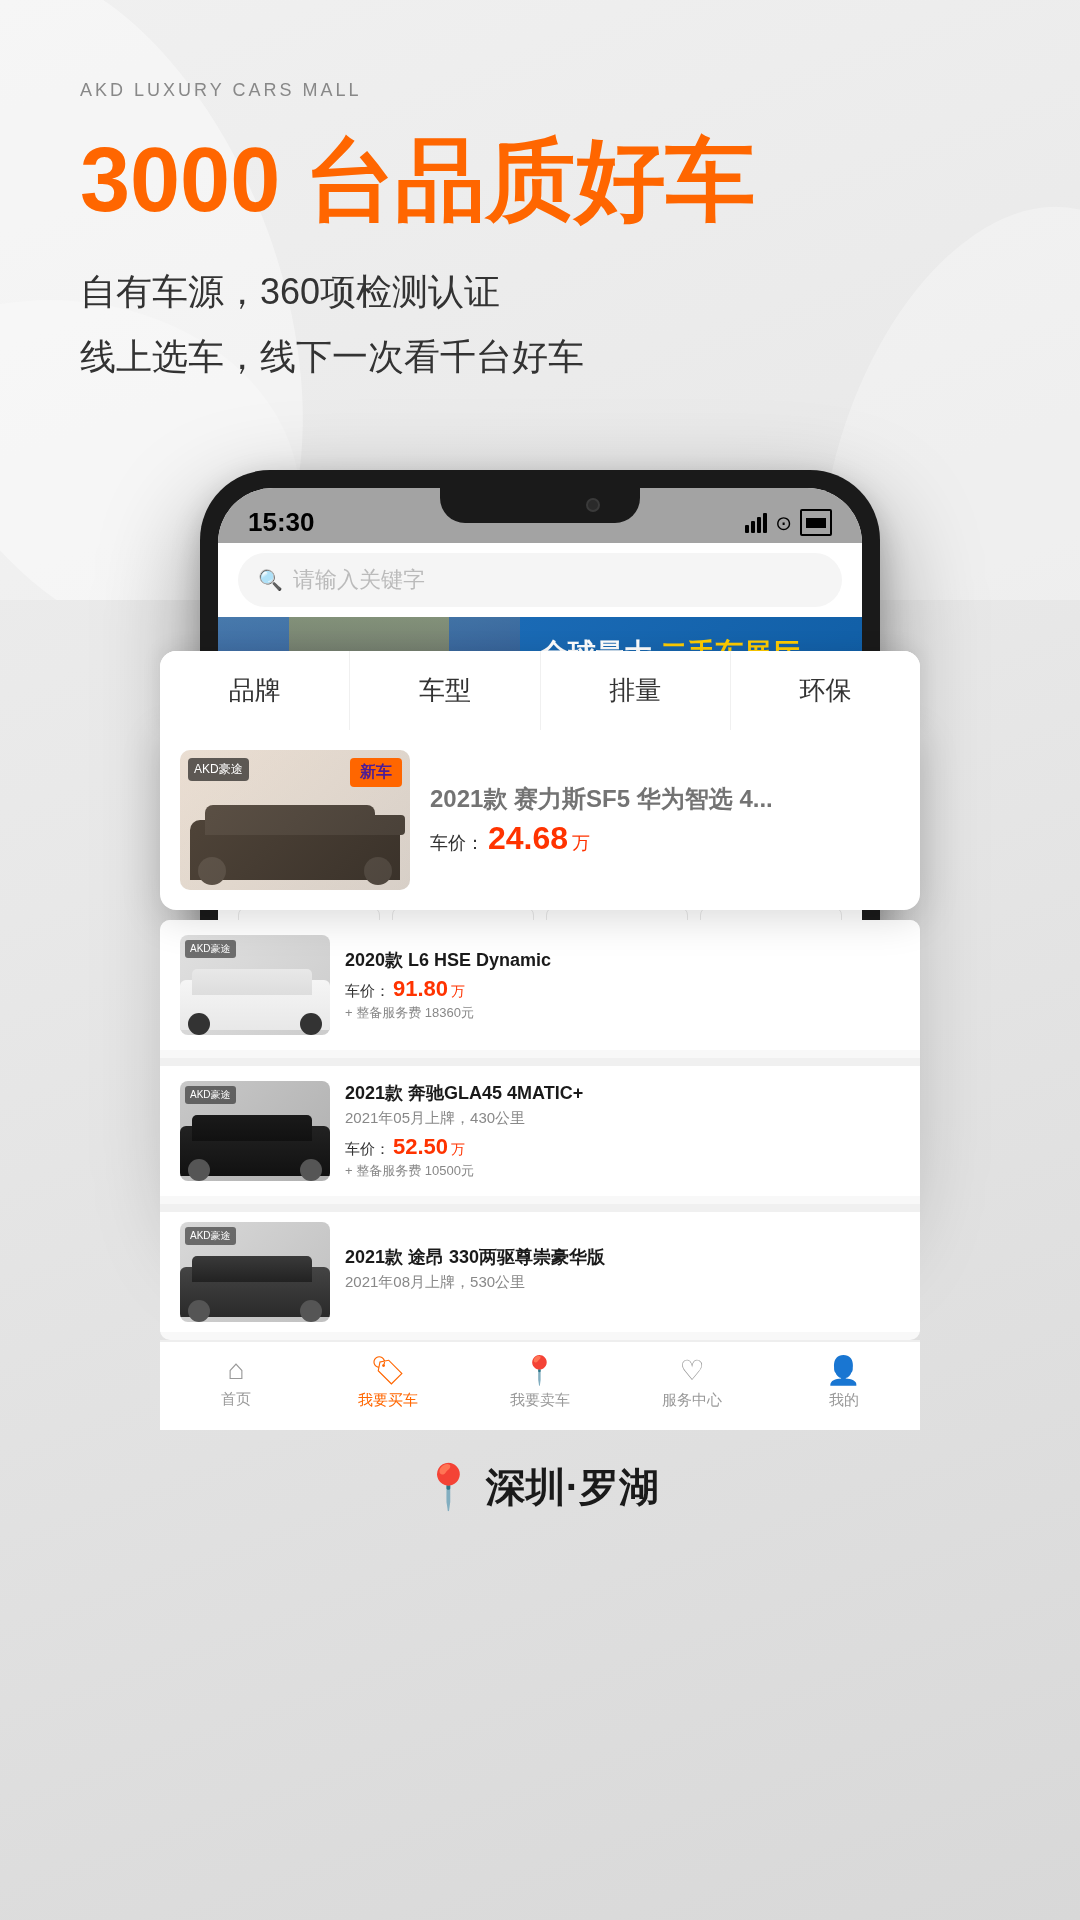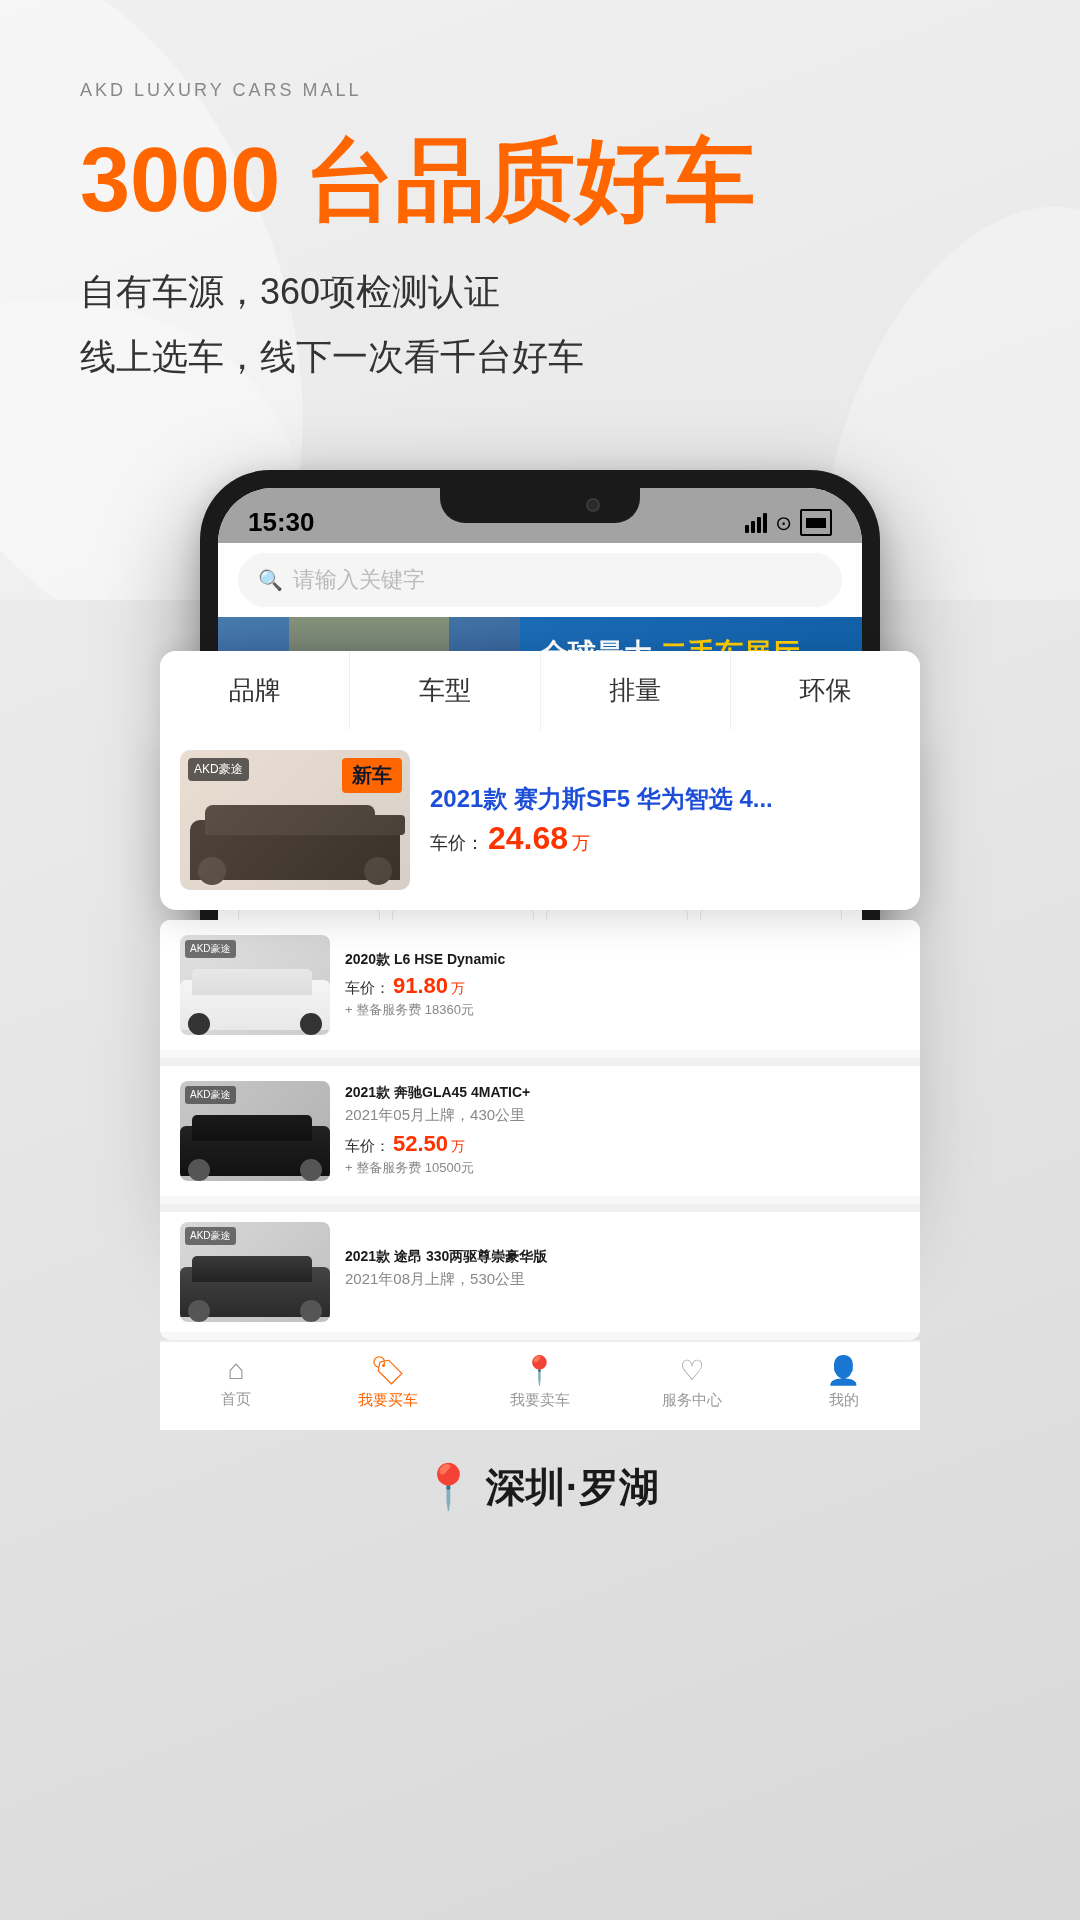--- a/index.html
+++ b/index.html
@@ -293,42 +293,42 @@
       border-radius: 10px;
       overflow: hidden;
       position: relative;
     }
 
     .new-badge {
       position: absolute;
       top: 8px;
       right: 8px;
       background: #ff6600;
-      color: #0f172a;
-      font-size: 20px;
+      color: #4c1d95;
+      font-size: 16px;
       padding: 4px 10px;
       border-radius: 4px;
       font-weight: 700;
     }
     .dealer-badge {
       position: absolute;
       top: 8px;
       left: 8px;
       background: rgba(0,0,0,0.6);
       color: #fff;
       font-size: 12px;
       padding: 3px 6px;
       border-radius: 4px;
     }
 
     .car-info { flex: 1; }
     .car-title-big {
       font-size: 24px;
       font-weight: 700;
-      color: #1d4ed8;
+      color: #737373;
       line-height: 1.3;
       margin-bottom: 6px;
     }
     .car-meta {
       font-size: 18px;
       color: #888;
       margin-bottom: 10px;
     }
     .car-price-row {
       display: flex;
@@ -395,21 +395,21 @@
       left: 5px;
       background: rgba(0,0,0,0.5);
       color: #fff;
       font-size: 10px;
       padding: 2px 5px;
       border-radius: 3px;
     }
 
     .small-car-info { flex: 1; }
     .small-car-title {
-      font-size: 14px;
+      font-size: 18px;
       font-weight: 700;
       color: #1a1a1a;
       margin-bottom: 4px;
     }
     .small-car-meta {
       font-size: 15px;
       color: #888;
       margin-bottom: 6px;
     }
     .small-price-row {

